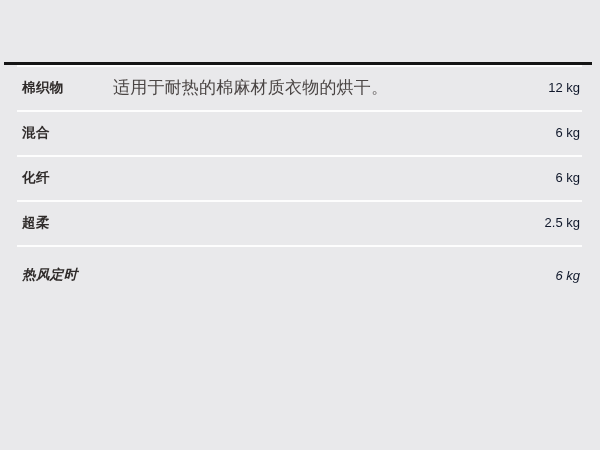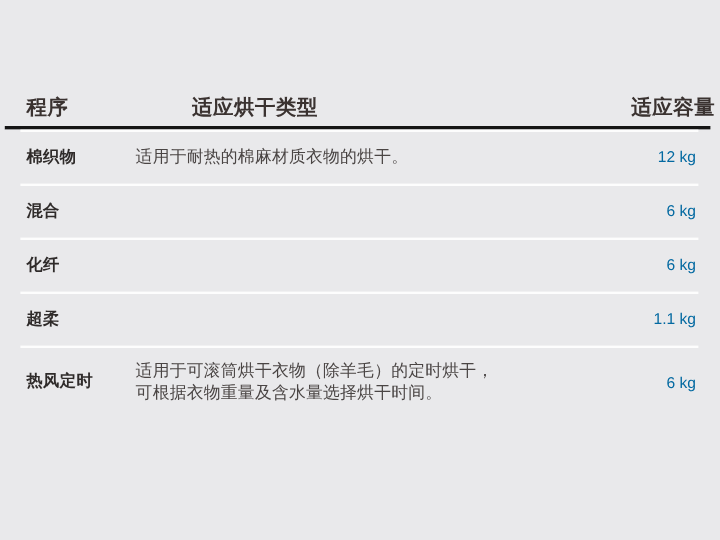--- a/index.html
+++ b/index.html
@@ -56,21 +56,21 @@
     width: 588px;
     margin-left: 0px;
   }
 
   
   .row {
     position: relative;
     height: 45px;
     background: #e9e9eb;
   }
-  .row.tall { height: 60px; }
+  .row.tall { height: 60px; font-style: italic; }
 
   .row .sep {
     position: absolute;
     left: 13px;
     right: 14px;
     top: 0;
     height: 2px;
     background: #fdfdfd;
   }
   .row:first-of-type .sep { display: none; }
@@ -90,48 +90,43 @@
     left: 18px;
     font-size: 13.5px;
     font-weight: 700;
     color: #2f2b2a;
     letter-spacing: 0.4px;
     white-space: nowrap;
   }
   .c-desc {
     position: absolute;
     left: 109px;
-    font-size: 14px;
+    font-size: 17px;
     font-weight: 400;
     color: #4a4544;
     line-height: 19px;
     letter-spacing: 0.2px;
     white-space: pre-line;
   }
   .c-cap {
     position: absolute;
     right: 16px;
     font-size: 13px;
     font-weight: 400;
-    color: #0369a1;
+    color: #0f172a;
     white-space: nowrap;
   }
 </style>
 </head>
 <body>
 
 <div class="page">
 
   <div class="spec-table">
 
-    <div class="thead">
-      <div class="cell-program">程序</div>
-      <div class="cell-desc">适应烘干类型</div>
-      <div class="cell-cap">适应容量</div>
-    </div>
 
     <div class="head-rule"></div>
 
     <div class="row">
       <div class="sep"></div>
       <div class="inner">
         <div class="c-program">棉织物</div>
         <div class="c-desc">适用于耐热的棉麻材质衣物的烘干。</div>
         <div class="c-cap">12 kg</div>
       </div>
@@ -150,28 +145,26 @@
       <div class="inner">
         <div class="c-program">化纤</div>
         <div class="c-cap">6 kg</div>
       </div>
     </div>
 
     <div class="row">
       <div class="sep"></div>
       <div class="inner">
         <div class="c-program">超柔</div>
-        <div class="c-cap">1.1 kg</div>
+        <div class="c-cap">2.5 kg</div>
       </div>
     </div>
 
     <div class="row tall">
       <div class="sep"></div>
       <div class="inner">
         <div class="c-program">热风定时</div>
-        <div class="c-desc">适用于可滚筒烘干衣物（除羊毛）的定时烘干，
-可根据衣物重量及含水量选择烘干时间。</div>
         <div class="c-cap">6 kg</div>
       </div>
     </div>
 
   </div>
 </div>
 
 </body></html>

